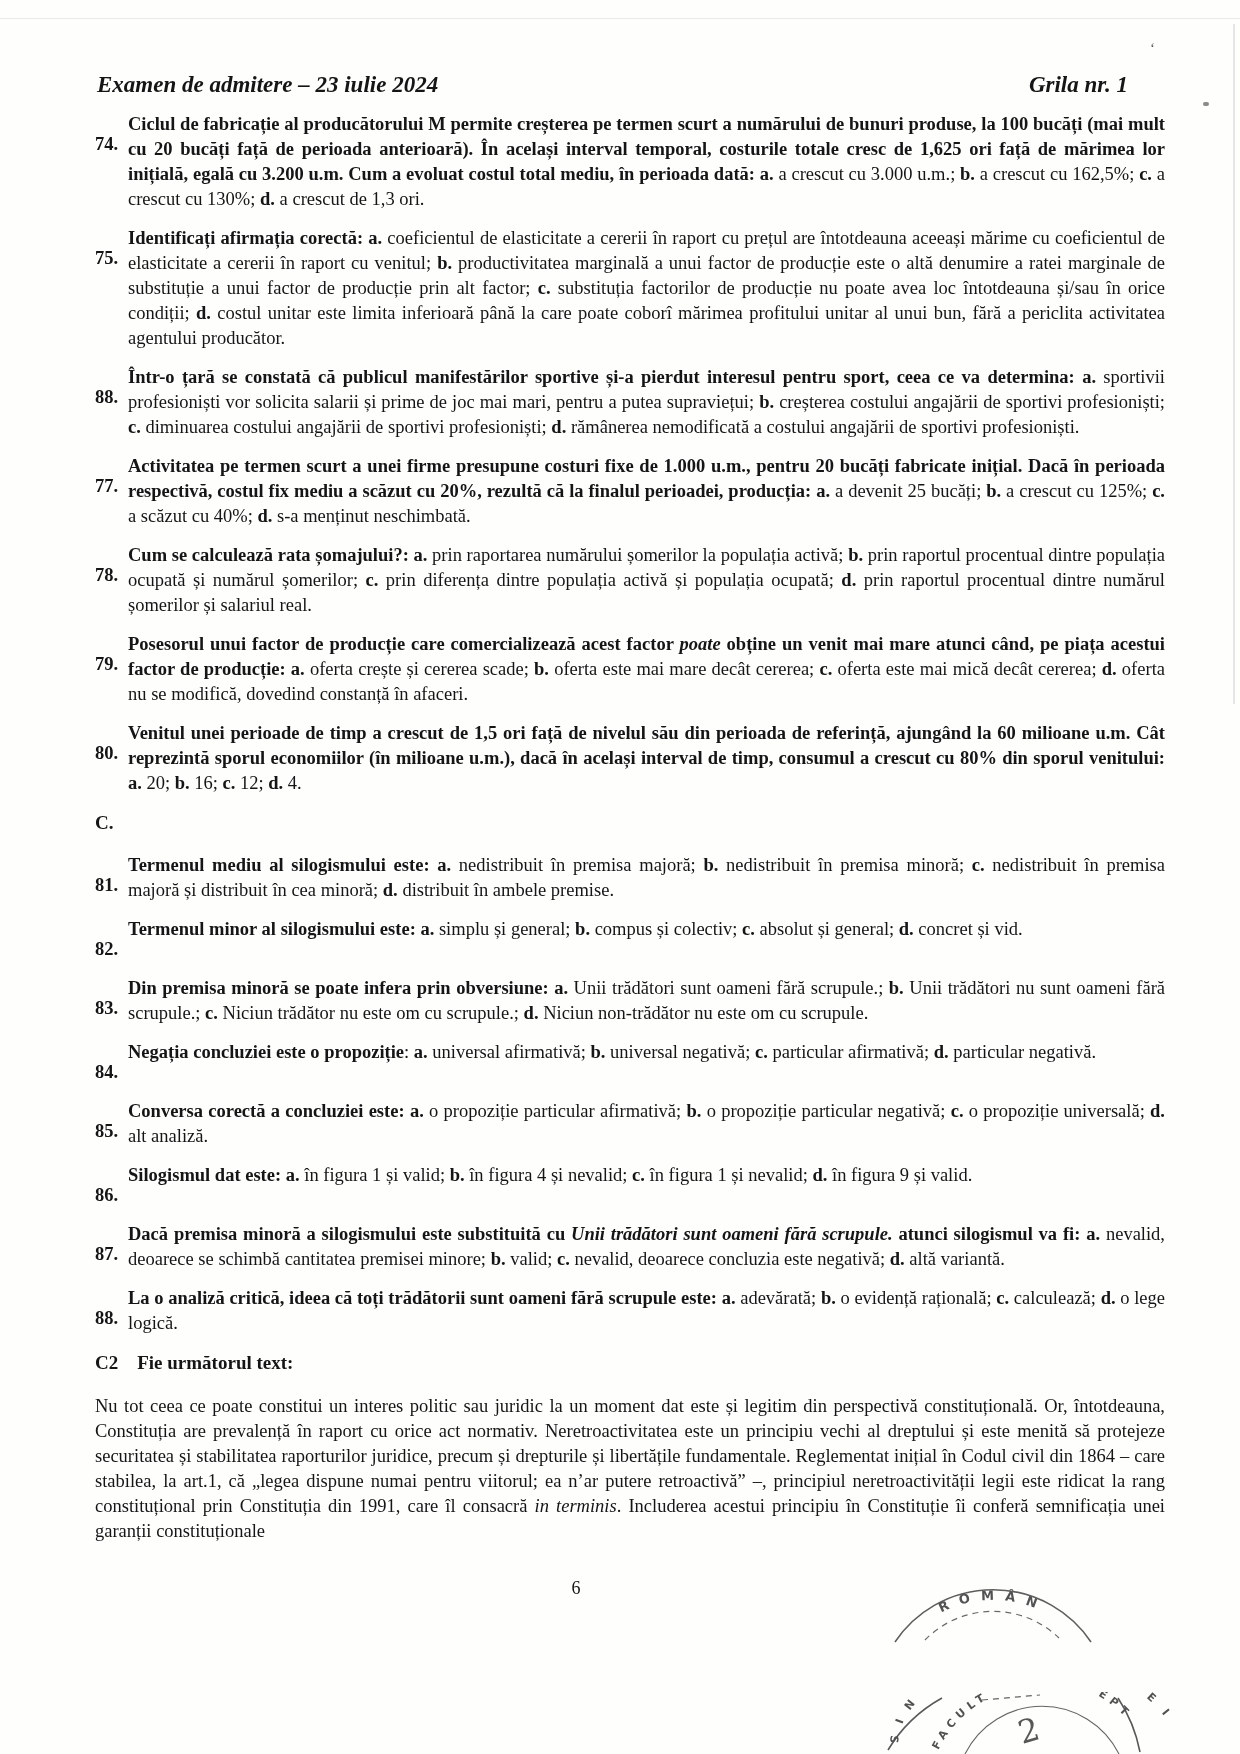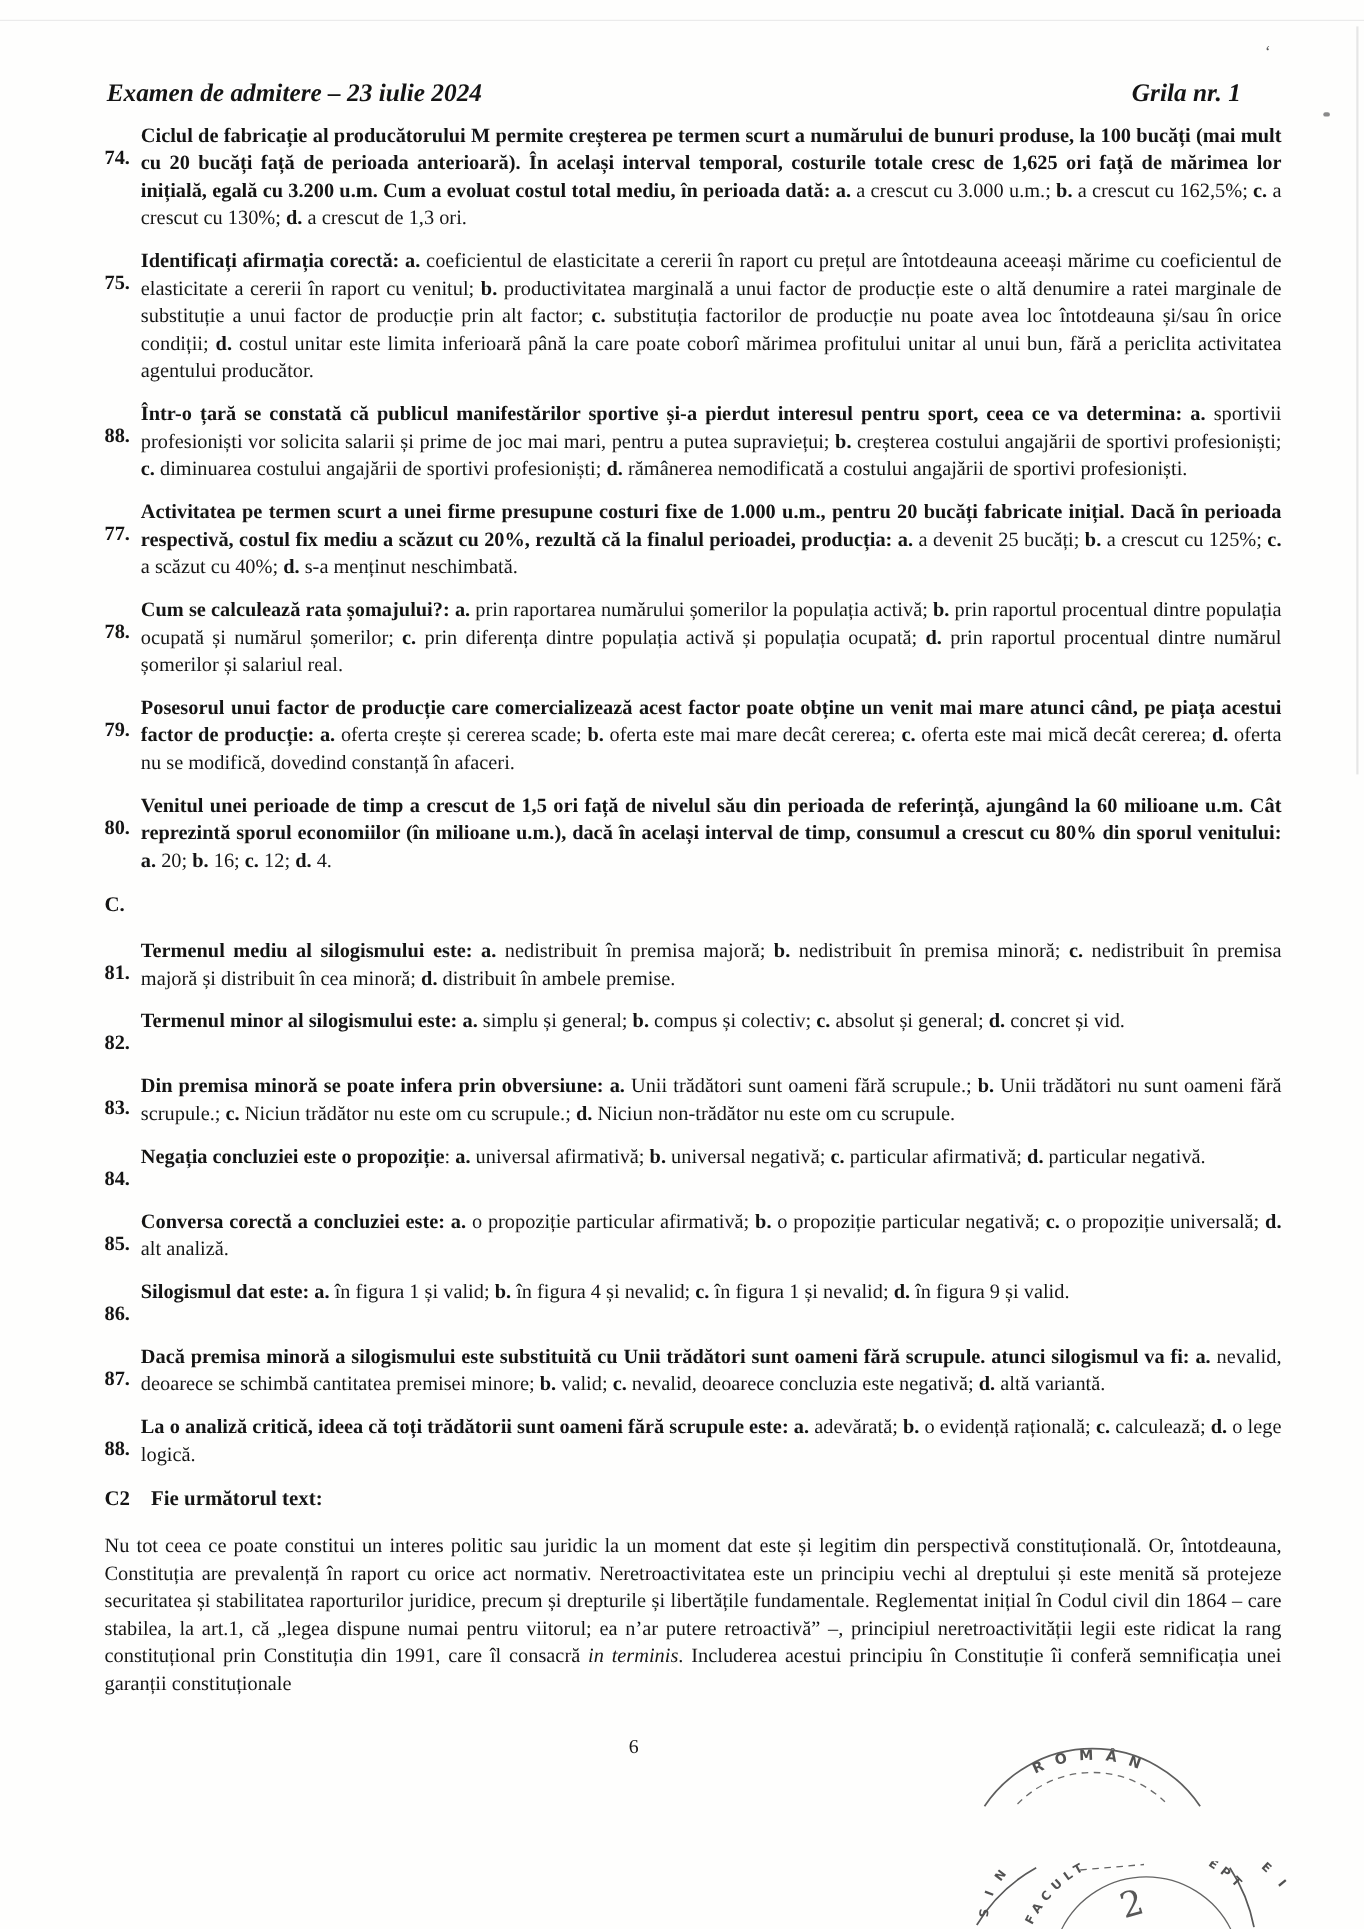--- a/index.html
+++ b/index.html
@@ -10,21 +10,21 @@
   .speck{position:absolute;left:1203px;top:102px;width:6px;height:4px;background:#8a8a8a;border-radius:2px;}
   .apos{position:absolute;left:1150px;top:40px;font-size:15px;color:#555;}
   .hdr{position:absolute;top:72px;left:97px;right:112px;display:flex;justify-content:space-between;
        font-weight:bold;font-style:italic;font-size:23px;}
   .content{position:absolute;top:112px;left:95px;width:1070px;font-size:18.5px;line-height:25px;}
   .q{display:flex;margin-bottom:14px;}
   .qnum{flex:0 0 33px;font-weight:bold;margin-top:20px;}
   .qtext{flex:1;text-align:justify;}
   .s-b{font-weight:bold;}
   .s-i{font-style:italic;}
-  .s-bi{font-weight:bold;}
+  .s-bi{font-weight:bold;font-style:italic;}
   .sec{font-weight:bold;font-size:19px;margin:14px 0 18px 0;}
   .c1{font-weight:bold;text-align:justify;margin-bottom:16px;}
   .c2h{font-weight:bold;font-size:19px;margin:4px 0 18px 0;}
   .c2p{text-align:justify;margin-top:19px;}
   .pagenum{position:absolute;left:556px;top:1578px;width:40px;text-align:center;font-size:18px;}
   .stamp-top{position:absolute;left:893px;top:1572px;width:200px;height:75px;opacity:.82;}
   .stamp-bottom{position:absolute;left:882px;top:1692px;width:300px;height:62px;opacity:.85;}
   .st-line{fill:none;stroke:#3c3c3c;stroke-width:1.6;}
   .st-thin{fill:none;stroke:#4a4a4a;stroke-width:1.1;}
   .st-dash{fill:none;stroke:#4a4a4a;stroke-width:1.2;stroke-dasharray:6 5;}

